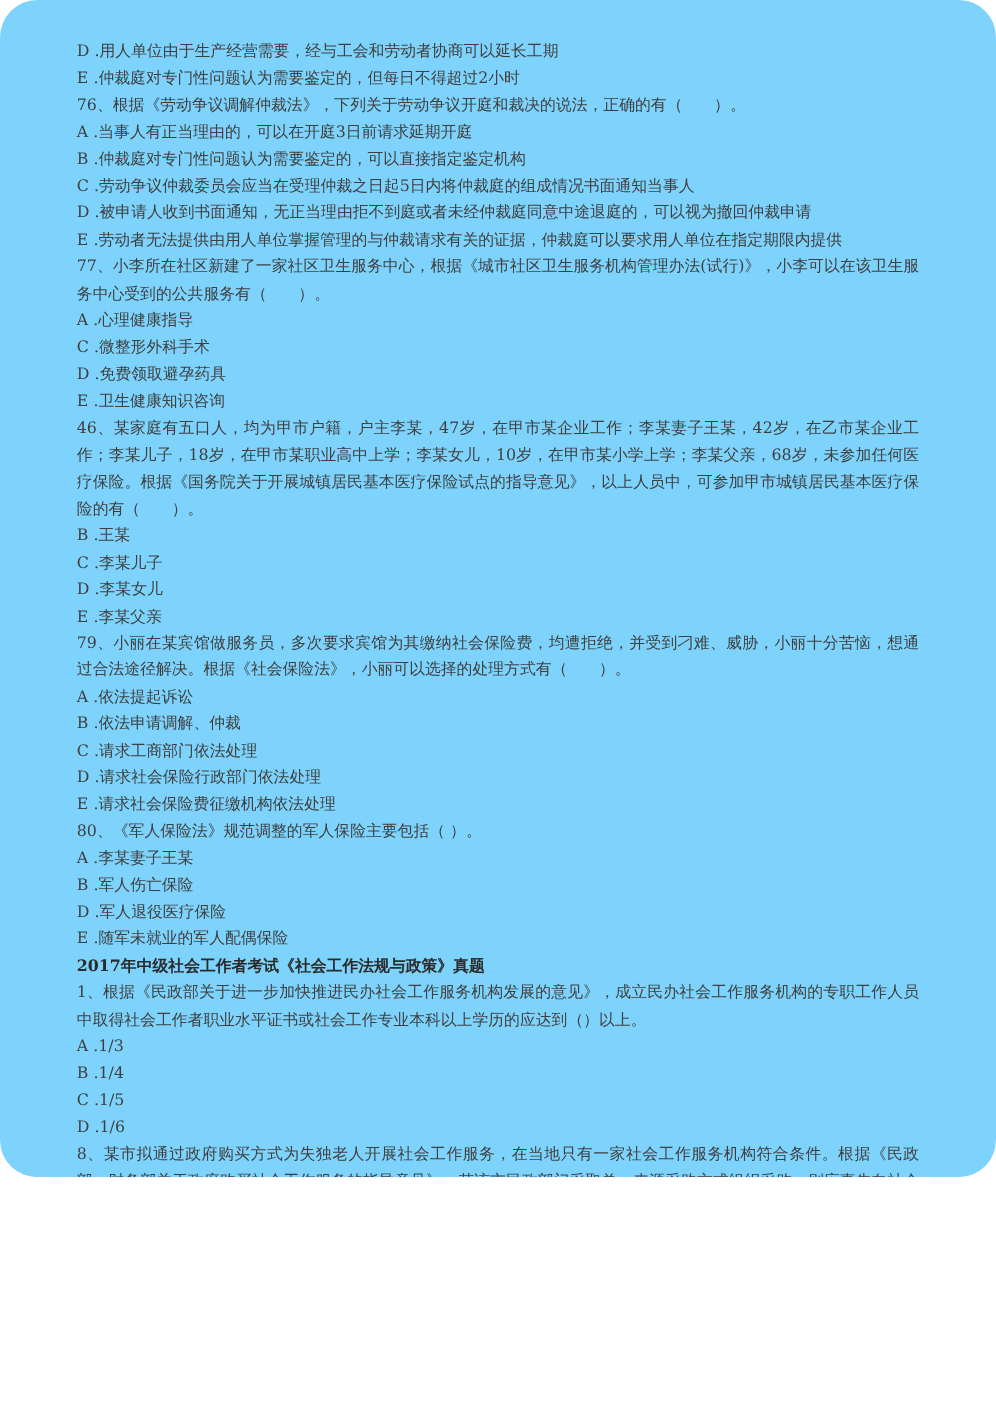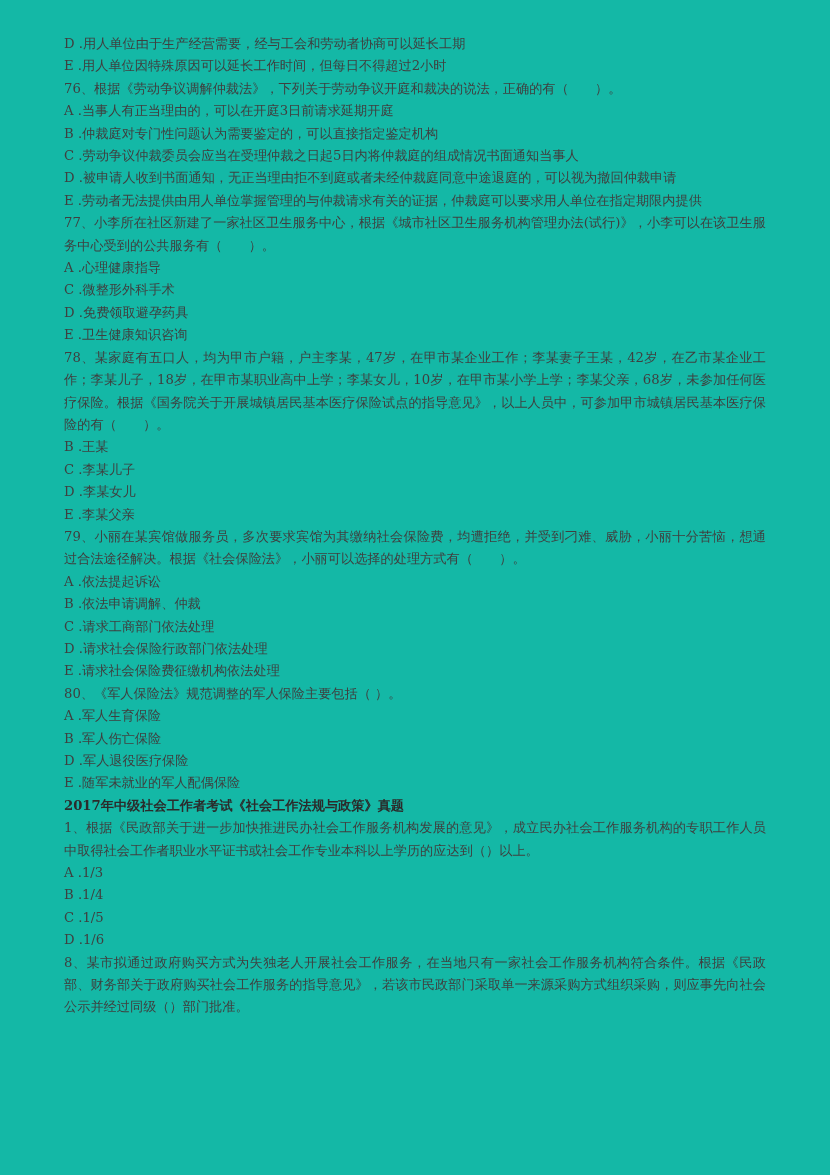--- a/index.html
+++ b/index.html
@@ -3,27 +3,28 @@
 <meta charset="utf-8">
 <style>
   html, body {
     margin: 0;
     padding: 0;
     background: #ffffff;
   }
   .page {
     position: relative;
     width: 830px;
-    height: 1175px;
-    background: #14b8a6;
+    height: 981px;
+    background: #7dd3fc;
     box-sizing: border-box;
     padding: 33px 64px 0 64px;
     font-family: "DejaVu Serif", "Liberation Serif", serif;
     color: #3a3a3a;
     overflow: hidden;
+    border-radius: 31px;
   }
   .doc {
     width: 702px;
   }
   
   .stem {
     font-size: 13.2px;
     line-height: 22.4px;
     color: #3f3f3f;
     text-align: justify;
@@ -49,45 +50,45 @@
     white-space: nowrap;
     margin: 0;
   }
 </style>
 </head>
 <body>
 
 <div class="page">
   <div class="doc" id="doc">
       <p class="option">D .用人单位由于生产经营需要，经与工会和劳动者协商可以延长工期</p>
-      <p class="option">E .用人单位因特殊原因可以延长工作时间，但每日不得超过2小时</p>
+      <p class="option">E .仲裁庭对专门性问题认为需要鉴定的，但每日不得超过2小时</p>
       <p class="stem">76、根据《劳动争议调解仲裁法》，下列关于劳动争议开庭和裁决的说法，正确的有（　　）。</p>
       <p class="option">A .当事人有正当理由的，可以在开庭3日前请求延期开庭</p>
       <p class="option">B .仲裁庭对专门性问题认为需要鉴定的，可以直接指定鉴定机构</p>
       <p class="option">C .劳动争议仲裁委员会应当在受理仲裁之日起5日内将仲裁庭的组成情况书面通知当事人</p>
       <p class="option">D .被申请人收到书面通知，无正当理由拒不到庭或者未经仲裁庭同意中途退庭的，可以视为撤回仲裁申请</p>
       <p class="option">E .劳动者无法提供由用人单位掌握管理的与仲裁请求有关的证据，仲裁庭可以要求用人单位在指定期限内提供</p>
       <p class="stem">77、小李所在社区新建了一家社区卫生服务中心，根据《城市社区卫生服务机构管理办法(试行)》，小李可以在该卫生服务中心受到的公共服务有（　　）。</p>
       <p class="option">A .心理健康指导</p>
       <p class="option">C .微整形外科手术</p>
       <p class="option">D .免费领取避孕药具</p>
       <p class="option">E .卫生健康知识咨询</p>
-      <p class="stem">78、某家庭有五口人，均为甲市户籍，户主李某，47岁，在甲市某企业工作；李某妻子王某，42岁，在乙市某企业工作；李某儿子，18岁，在甲市某职业高中上学；李某女儿，10岁，在甲市某小学上学；李某父亲，68岁，未参加任何医疗保险。根据《国务院关于开展城镇居民基本医疗保险试点的指导意见》，以上人员中，可参加甲市城镇居民基本医疗保险的有（　　）。</p>
+      <p class="stem">46、某家庭有五口人，均为甲市户籍，户主李某，47岁，在甲市某企业工作；李某妻子王某，42岁，在乙市某企业工作；李某儿子，18岁，在甲市某职业高中上学；李某女儿，10岁，在甲市某小学上学；李某父亲，68岁，未参加任何医疗保险。根据《国务院关于开展城镇居民基本医疗保险试点的指导意见》，以上人员中，可参加甲市城镇居民基本医疗保险的有（　　）。</p>
       <p class="option">B .王某</p>
       <p class="option">C .李某儿子</p>
       <p class="option">D .李某女儿</p>
       <p class="option">E .李某父亲</p>
       <p class="stem">79、小丽在某宾馆做服务员，多次要求宾馆为其缴纳社会保险费，均遭拒绝，并受到刁难、威胁，小丽十分苦恼，想通过合法途径解决。根据《社会保险法》，小丽可以选择的处理方式有（　　）。</p>
       <p class="option">A .依法提起诉讼</p>
       <p class="option">B .依法申请调解、仲裁</p>
       <p class="option">C .请求工商部门依法处理</p>
       <p class="option">D .请求社会保险行政部门依法处理</p>
       <p class="option">E .请求社会保险费征缴机构依法处理</p>
       <p class="stem">80、《军人保险法》规范调整的军人保险主要包括（ ）。</p>
-      <p class="option">A .军人生育保险</p>
+      <p class="option">A .李某妻子王某</p>
       <p class="option">B .军人伤亡保险</p>
       <p class="option">D .军人退役医疗保险</p>
       <p class="option">E .随军未就业的军人配偶保险</p>
       <p class="heading">2017年中级社会工作者考试《社会工作法规与政策》真题</p>
       <p class="stem">1、根据《民政部关于进一步加快推进民办社会工作服务机构发展的意见》，成立民办社会工作服务机构的专职工作人员中取得社会工作者职业水平证书或社会工作专业本科以上学历的应达到（）以上。</p>
       <p class="option">A .1/3</p>
       <p class="option">B .1/4</p>
       <p class="option">C .1/5</p>
       <p class="option">D .1/6</p>
       <p class="stem">8、某市拟通过政府购买方式为失独老人开展社会工作服务，在当地只有一家社会工作服务机构符合条件。根据《民政部、财务部关于政府购买社会工作服务的指导意见》，若该市民政部门采取单一来源采购方式组织采购，则应事先向社会公示并经过同级（）部门批准。</p>

